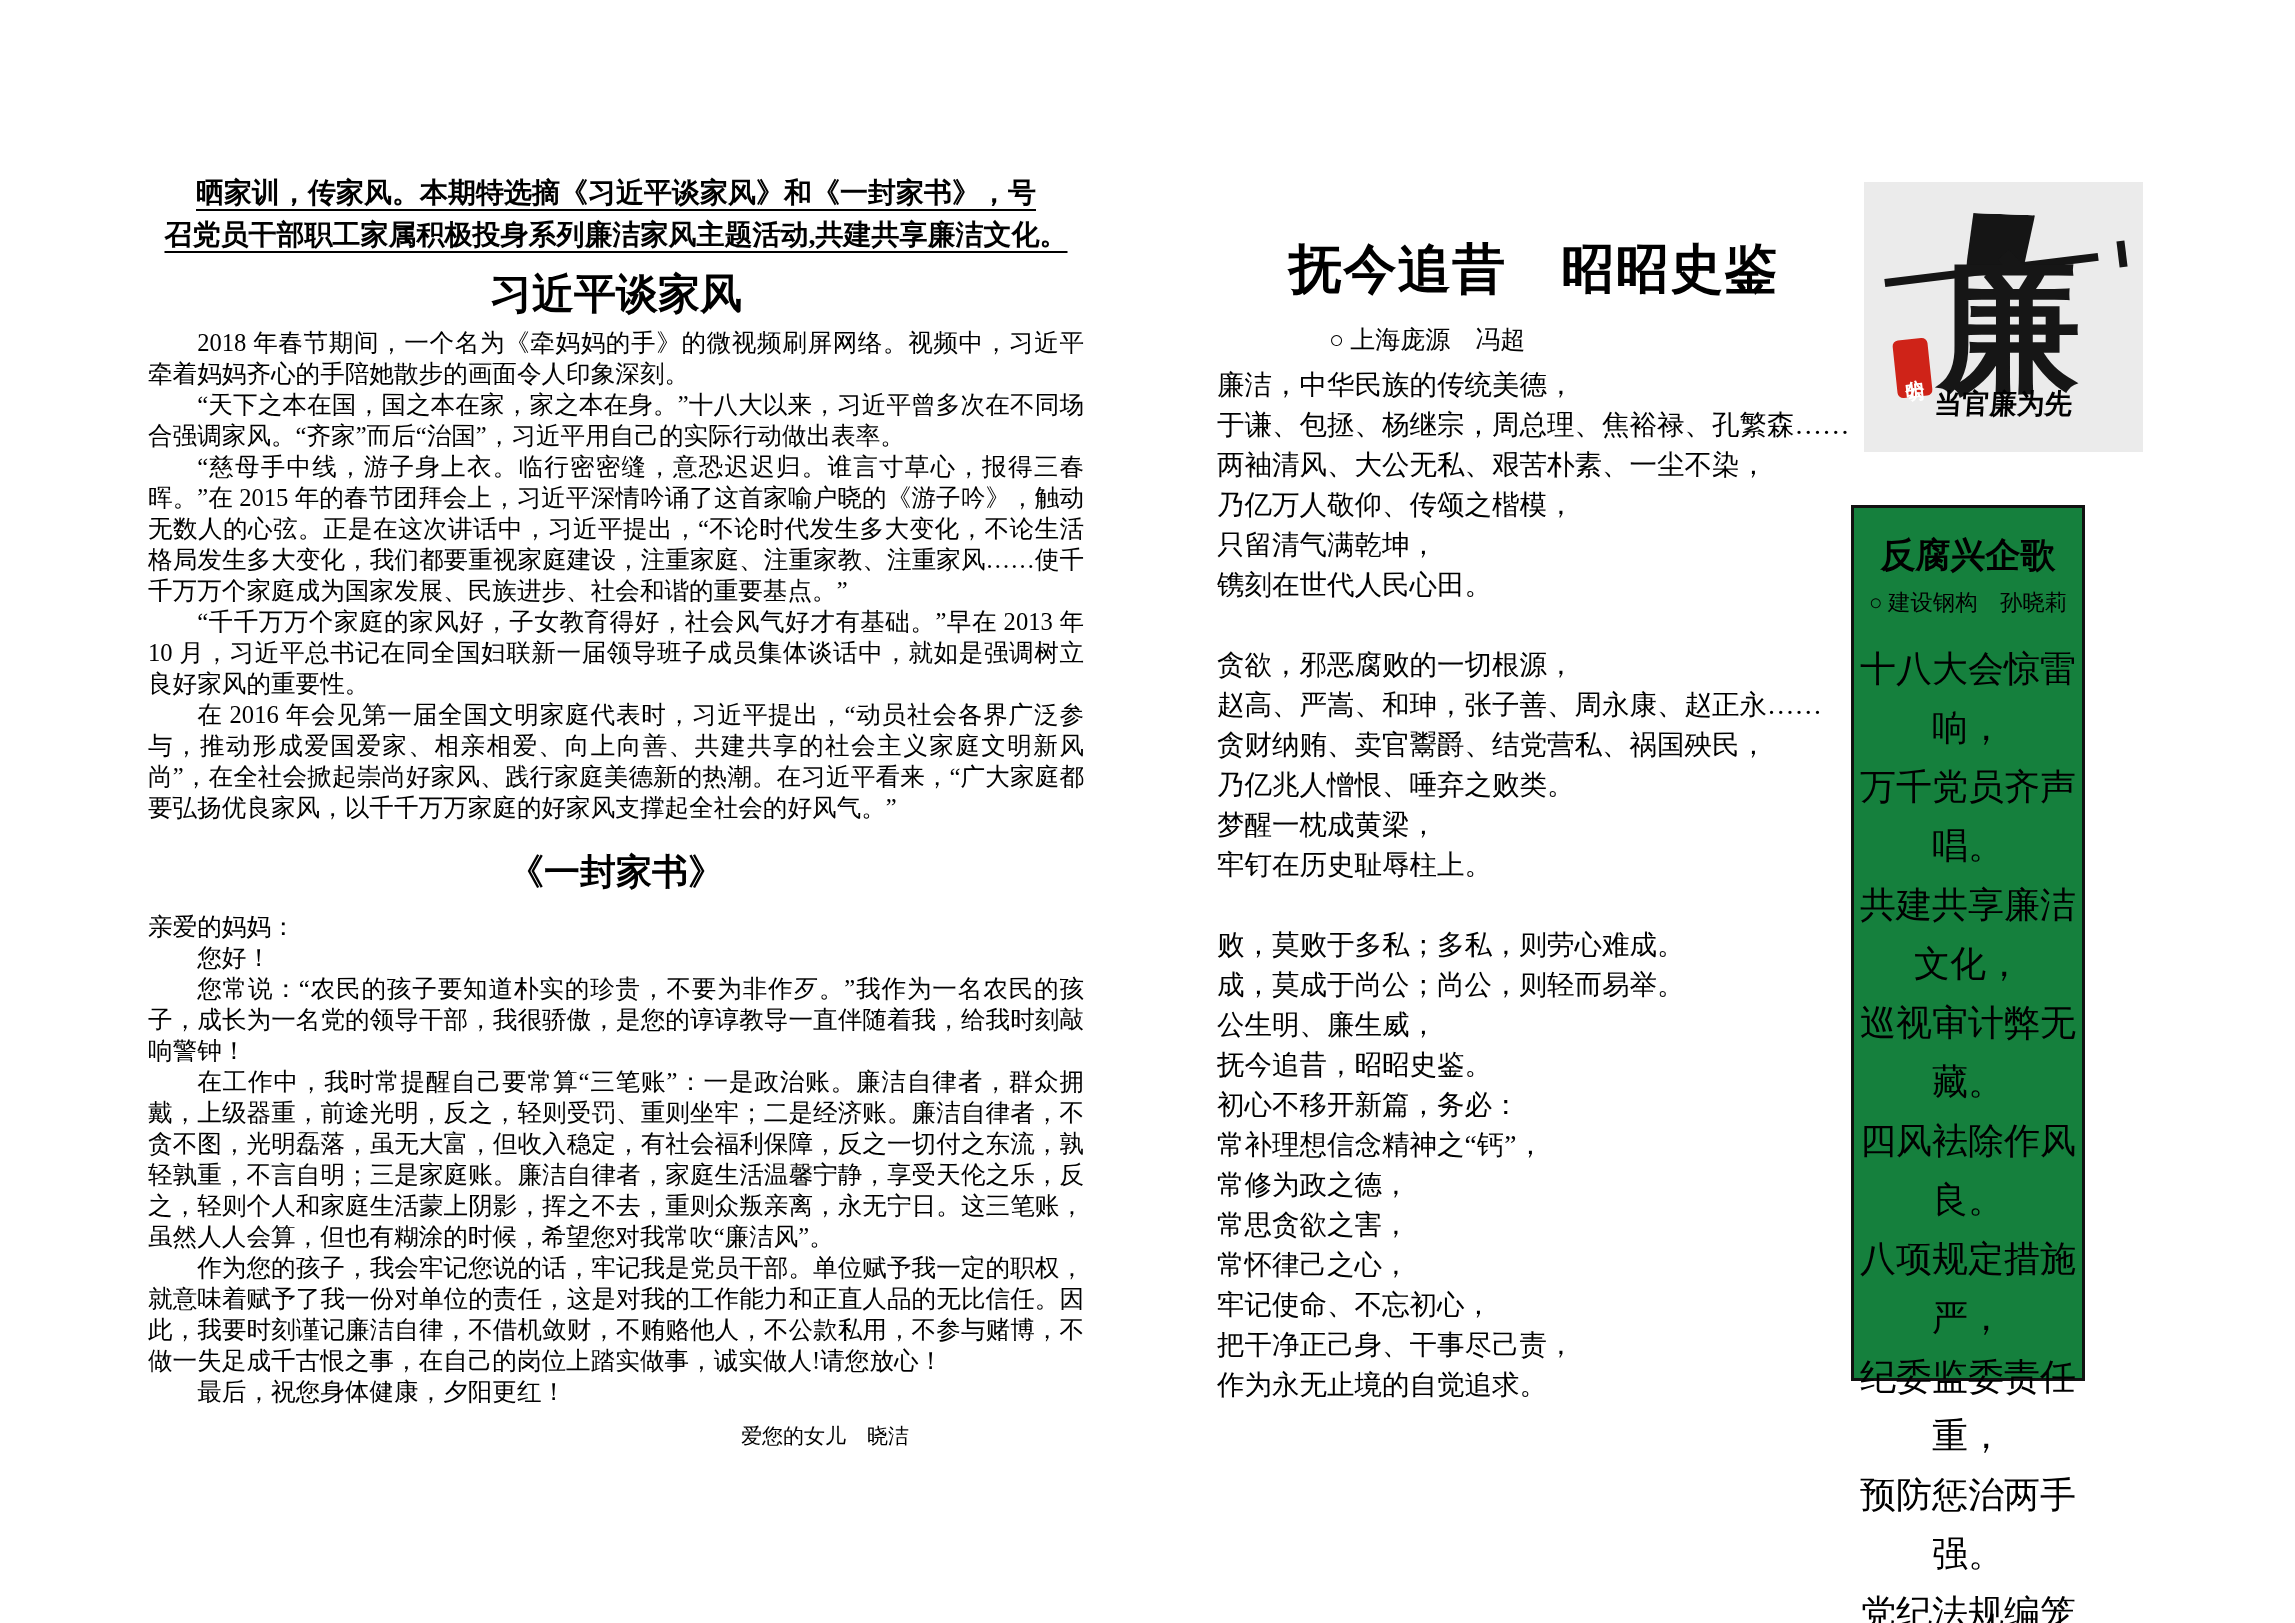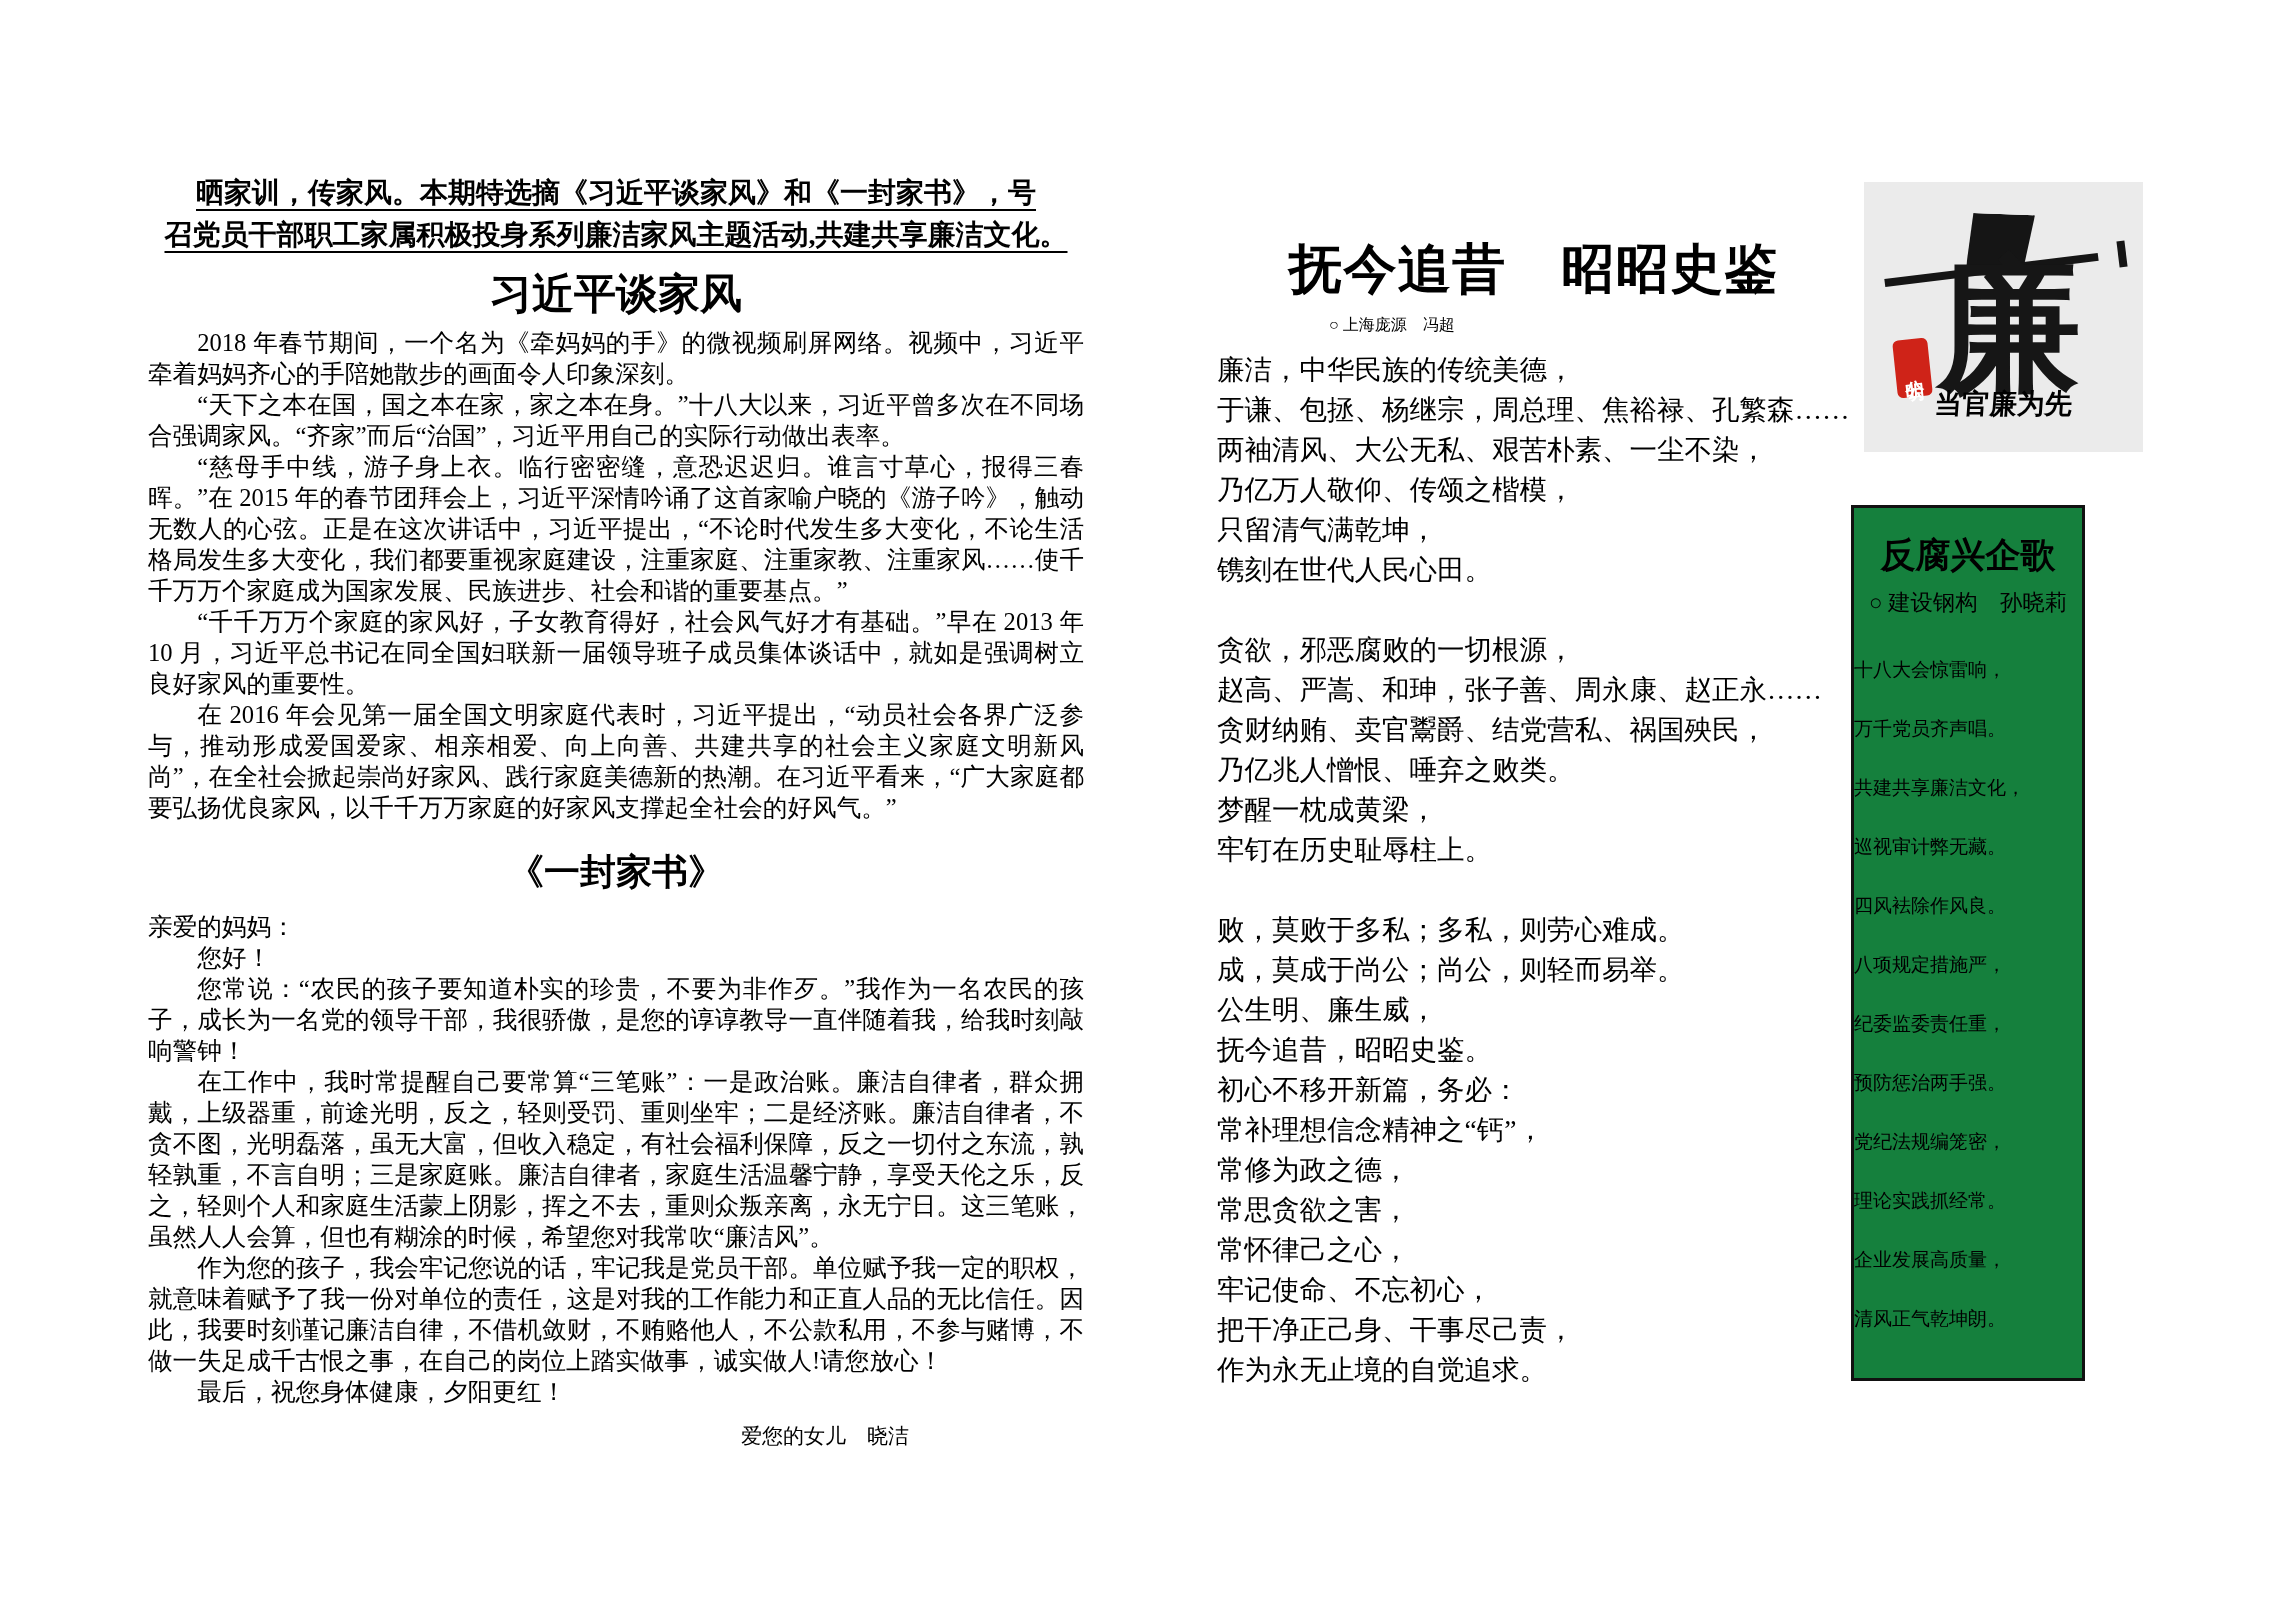--- a/index.html
+++ b/index.html
@@ -15,21 +15,21 @@
   .body-text{margin-top:7.2px;font-size:24.6px;line-height:31px;text-align:justify;}
   .body-text p{margin:0;text-indent:2em;}
   .art2-title{margin:24.6px 0 16px 0;font-size:36px;font-weight:bold;text-align:center;line-height:48px;
               font-family:"DejaVu Serif","Liberation Serif",serif;}
   .salutation{text-indent:0 !important;}
   .signature{margin-top:13px;padding-left:593px;font-size:21px;line-height:32px;}
 
   
   .mid-col{position:absolute;left:1217px;top:244px;width:636px;}
   .mid-title{font-size:53px;font-weight:bold;line-height:51px;padding-left:72px;letter-spacing:1.4px;}
-  .mid-byline{margin-top:13px;font-size:16px;line-height:33px;padding-left:112px;}
+  .mid-byline{margin-top:28px;font-size:25px;line-height:33px;padding-left:112px;}
   .poem{margin-top:9.4px;font-size:27.5px;line-height:40px;}
   .stanza{margin-bottom:40px;}
   .poem-line{min-height:40px;}
 
   
   .logo-box{position:absolute;left:1864px;top:182px;width:279px;height:270px;background:#ebebeb;}
   .hat-brim{position:absolute;left:7%;top:31%;width:77%;height:8px;background:#151515;transform:rotate(-7deg);}
   .hat-brim-tick{position:absolute;right:6%;top:22%;width:8px;height:26px;background:#151515;transform:rotate(-7deg);}
   .hat-crown{position:absolute;left:37%;top:12%;width:24%;height:22%;background:#151515;
              clip-path:polygon(8% 0,100% 0,84% 100%,0 90%);transform:rotate(2deg);}
@@ -42,21 +42,21 @@
   .logo-slogan{position:absolute;left:0;right:0;bottom:11%;text-align:center;font-size:27.5px;font-weight:bold;
              font-family:"DejaVu Serif","Liberation Serif",serif;transform:skewX(-4deg);}
 
   
   .song-box{position:absolute;left:1851px;top:505px;width:234px;height:876px;border:3.6px solid #111;
             box-sizing:border-box;background:#15803d;}
   .song-title{margin-top:26px;font-size:35px;font-weight:bold;text-align:center;line-height:42px;
             font-family:"DejaVu Serif","Liberation Serif",serif;}
   .song-byline{margin-top:11.6px;font-size:22.4px;text-align:center;line-height:30px;}
   .song-lines{margin-top:22px;}
-  .song-line{font-size:19px;line-height:59px;text-align:left;}
+  .song-line{font-size:36px;line-height:59px;text-align:center;}
 </style>
 </head>
 <body>
 
 <div class="page">
 
   <div class="left-col">
     <div class="intro-line">晒家训，传家风。本期特选摘《习近平谈家风》和《一封家书》，号</div>
     <div class="intro-line">召党员干部职工家属积极投身系列廉洁家风主题活动,共建共享廉洁文化。</div>
 

